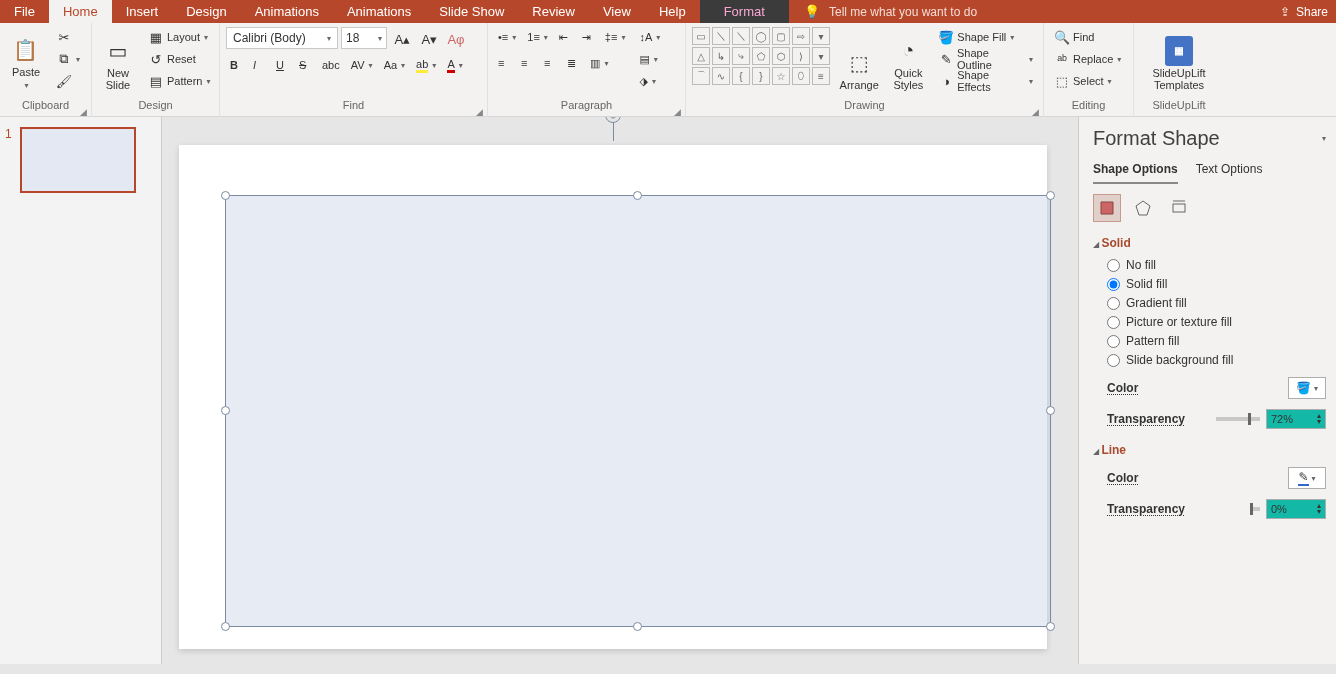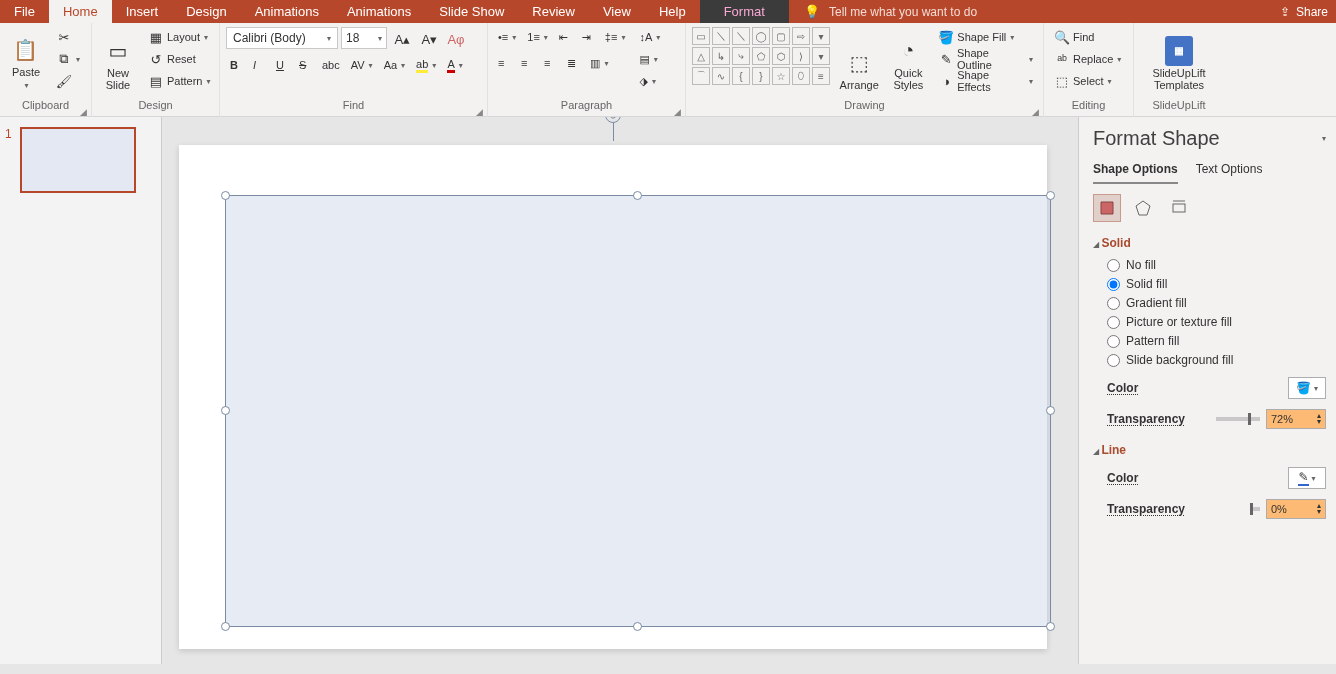--- a/index.html
+++ b/index.html
@@ -65,21 +65,21 @@
 .opt-ic { width: 28px; height: 28px; border: 1px solid transparent; display: flex; align-items: center; justify-content: center; cursor: pointer; }
 .opt-ic.active { background: #e1cfc9; border-color: #c89b8e; }
 .section-hdr { color: #a84b2e; font-size: 12px; font-weight: 600; margin-top: 14px; cursor: pointer; }
 .section-hdr::before { content: "◢ "; font-size: 8px; font-weight: normal; color: #666; }
 .radios { margin: 8px 0 0 14px; display: flex; flex-direction: column; gap: 5px; }
 .radio { display: flex; align-items: center; gap: 6px; font-size: 12px; cursor: pointer; }
 .radio input { margin: 0; }
 .prop-row { display: flex; align-items: center; justify-content: space-between; margin: 10px 0 0 14px; font-size: 12px; }
 .prop-row .lbl { text-decoration: underline dotted; text-underline-offset: 2px; font-weight: bold; }
 .color-swatch { width: 38px; height: 22px; border: 1px solid #adadad; background: #fff; display: flex; align-items: center; justify-content: center; gap: 2px; }
-.spin { width: 60px; height: 20px; border: 1px solid #adadad; background: #fdba74; display: flex; align-items: center; padding: 0 4px; font-size: 11px; justify-content: space-between; }
+.spin { width: 60px; height: 20px; border: 1px solid #adadad; background: #14b8a6; display: flex; align-items: center; padding: 0 4px; font-size: 11px; justify-content: space-between; }
 .slider { width: 44px; height: 4px; background: #c8c8c8; position: relative; }
 .slider-thumb { position: absolute; top: -4px; width: 3px; height: 12px; background: #666; }
 
 svg { display: block; }
 .u { text-decoration: underline; }
 </style>
 </head>
 <body>
 
 <div class="tabbar">

